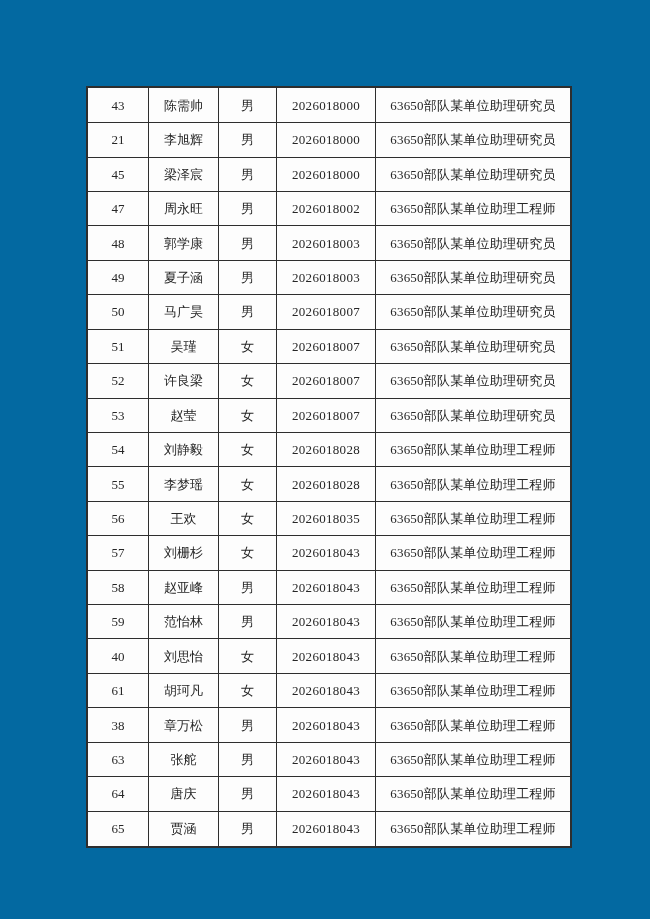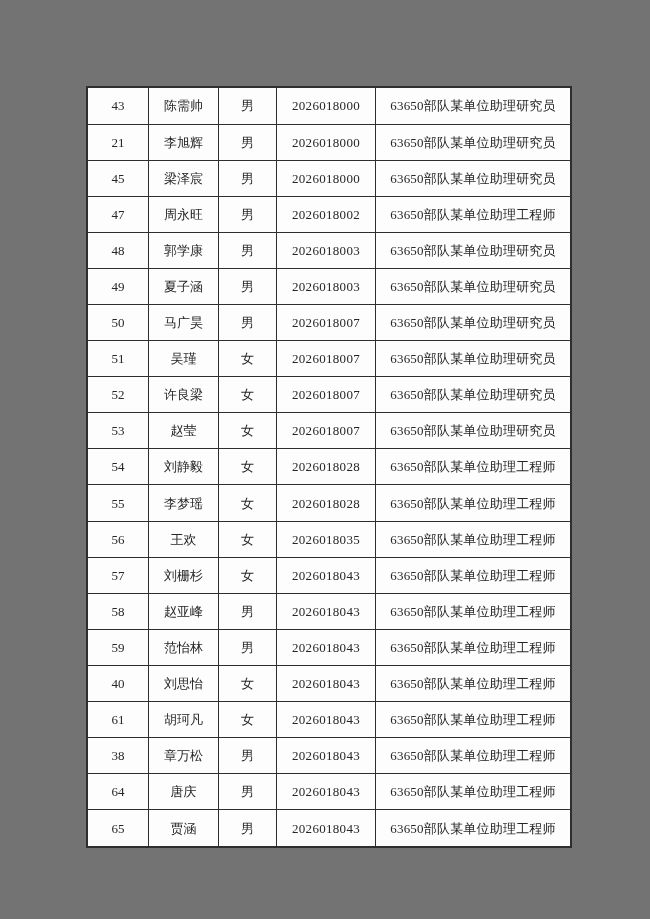--- a/index.html
+++ b/index.html
@@ -4,21 +4,21 @@
 <style>
   html, body {
     margin: 0;
     padding: 0;
     background: #ffffff;
   }
   .page {
     position: relative;
     width: 650px;
     height: 919px;
-    background: #737373;
+    background: #0369a1;
     font-family: "Liberation Serif", "DejaVu Serif", serif;
     color: #262626;
     overflow: hidden;
   }
   table.roster {
     position: absolute;
     left: 86px;
     top: 86px;
     width: 478px;
     height: 762px;
@@ -179,20 +179,27 @@
           <td class="col-position">63650部队某单位助理工程师</td>
         </tr>
         <tr>
           <td class="col-index">38</td>
           <td class="col-name">章万松</td>
           <td class="col-gender">男</td>
           <td class="col-id">2026018043</td>
           <td class="col-position">63650部队某单位助理工程师</td>
         </tr>
         <tr>
+          <td class="col-index">63</td>
+          <td class="col-name">张舵</td>
+          <td class="col-gender">男</td>
+          <td class="col-id">2026018043</td>
+          <td class="col-position">63650部队某单位助理工程师</td>
+        </tr>
+        <tr>
           <td class="col-index">64</td>
           <td class="col-name">唐庆</td>
           <td class="col-gender">男</td>
           <td class="col-id">2026018043</td>
           <td class="col-position">63650部队某单位助理工程师</td>
         </tr>
         <tr>
           <td class="col-index">65</td>
           <td class="col-name">贾涵</td>
           <td class="col-gender">男</td>

